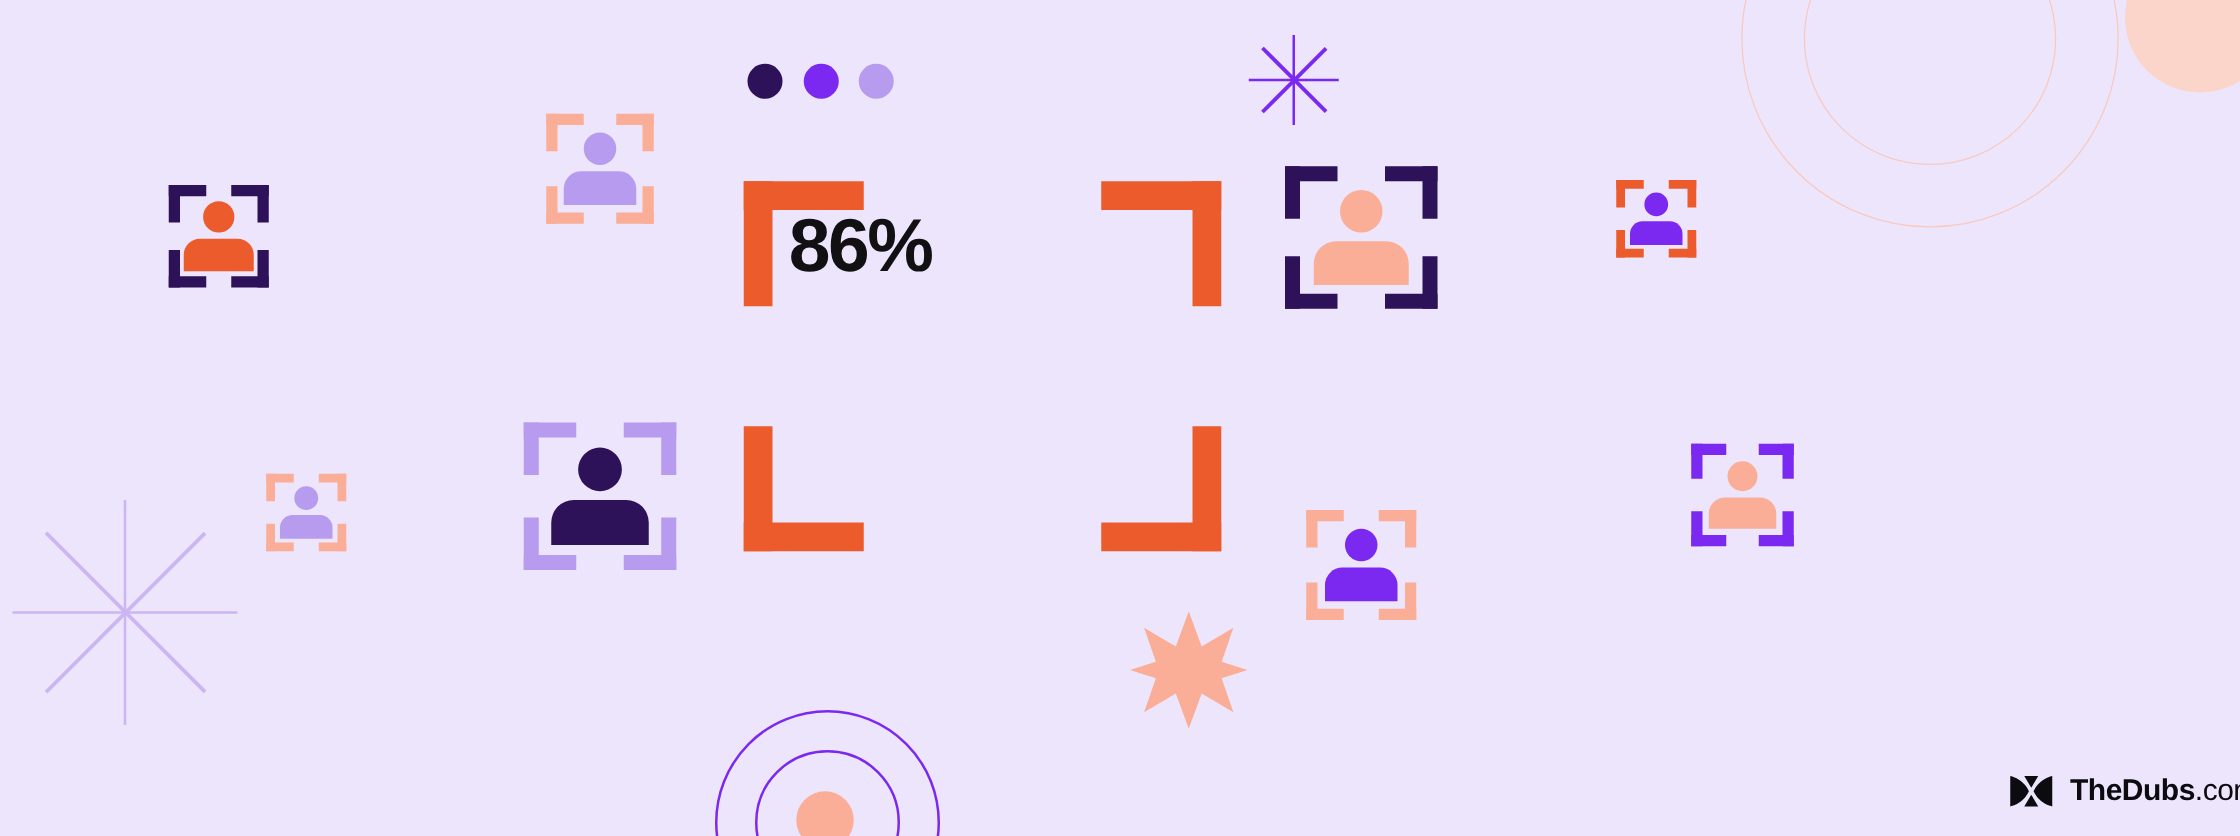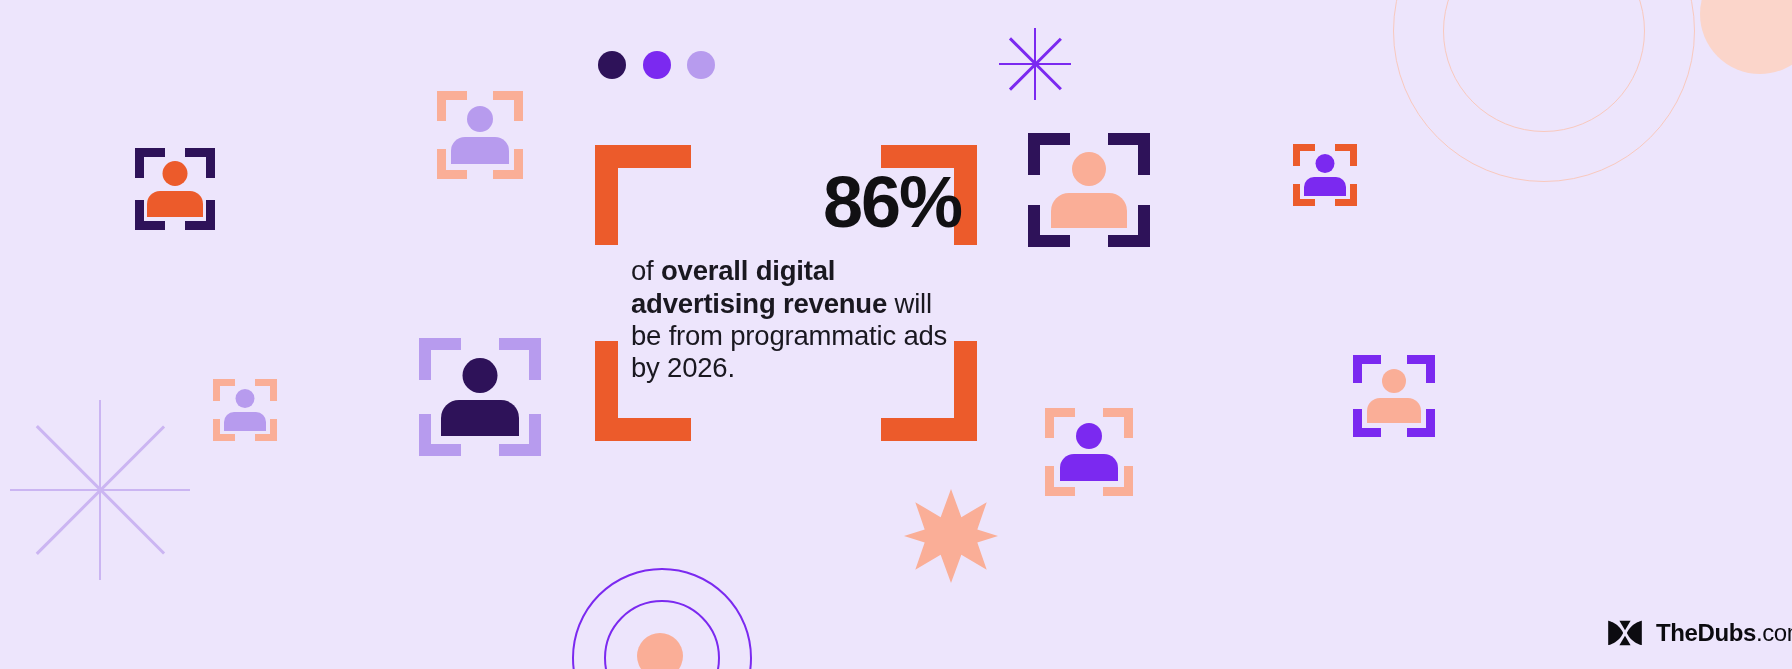--- a/index.html
+++ b/index.html
@@ -19,22 +19,22 @@
   .badge .head{position:absolute;left:50%;transform:translateX(-50%);border-radius:50%;background:currentColor;}
   .badge .body{position:absolute;left:50%;transform:translateX(-50%);background:currentColor;}
 
   
   .bracket{position:absolute;}
   .bracket span{position:absolute;display:block;background:#EC5B2B;}
 
   
   .textblock{position:absolute;left:631px;top:168px;width:330px;}
   .stat{
-    font-size:72px;line-height:0.96;font-weight:700;letter-spacing:-2px;
-    color:#111013;font-family:"Liberation Sans", sans-serif;text-align:right;
+    font-size:60px;line-height:0.96;font-weight:700;letter-spacing:-2px;
+    color:#111013;font-family:"Liberation Sans", sans-serif;
   }
   .desc{
     margin-top:18px;font-size:27.5px;line-height:1.18;color:#1A1820;
     font-family:"Liberation Sans", sans-serif;font-weight:400;
     letter-spacing:-0.2px;
   }
   .desc b{font-weight:700;}
 
   
   .dot{position:absolute;border-radius:50%;}
@@ -238,23 +238,20 @@
     <span style="left:0;bottom:0;width:23px;height:100px;"></span>
     <span style="left:0;bottom:0;width:96px;height:23px;"></span>
   </div>
   <div class="bracket" style="left:881px;top:341px;width:96px;height:100px;">
     <span style="right:0;bottom:0;width:23px;height:100px;"></span>
     <span style="right:0;bottom:0;width:96px;height:23px;"></span>
   </div>
 
   <div class="textblock">
     <div class="stat">86%</div>
-    <div class="desc">
-      <span>of </span><b>overall digital</b> <b>advertising revenue</b><span> will be from programmatic ads by 2026.</span>
-    </div>
   </div>
 
   <div class="logo" style="left:1606px;top:619px;">
     <span class="mark">
       <svg viewBox="0 0 40 30" width="38" height="28" aria-hidden="true">
         <path fill="#0C0B10" d="M2 2 L2 28 C2 28 13 26 18 15 C13 4 2 2 2 2 Z"></path>
         <path fill="#0C0B10" d="M38 2 L38 28 C38 28 27 26 22 15 C27 4 38 2 38 2 Z"></path>
         <path fill="#0C0B10" d="M14 2 L26 2 L20 12 Z"></path>
         <path fill="#0C0B10" d="M14 28 L26 28 L20 18 Z"></path>
       </svg>

